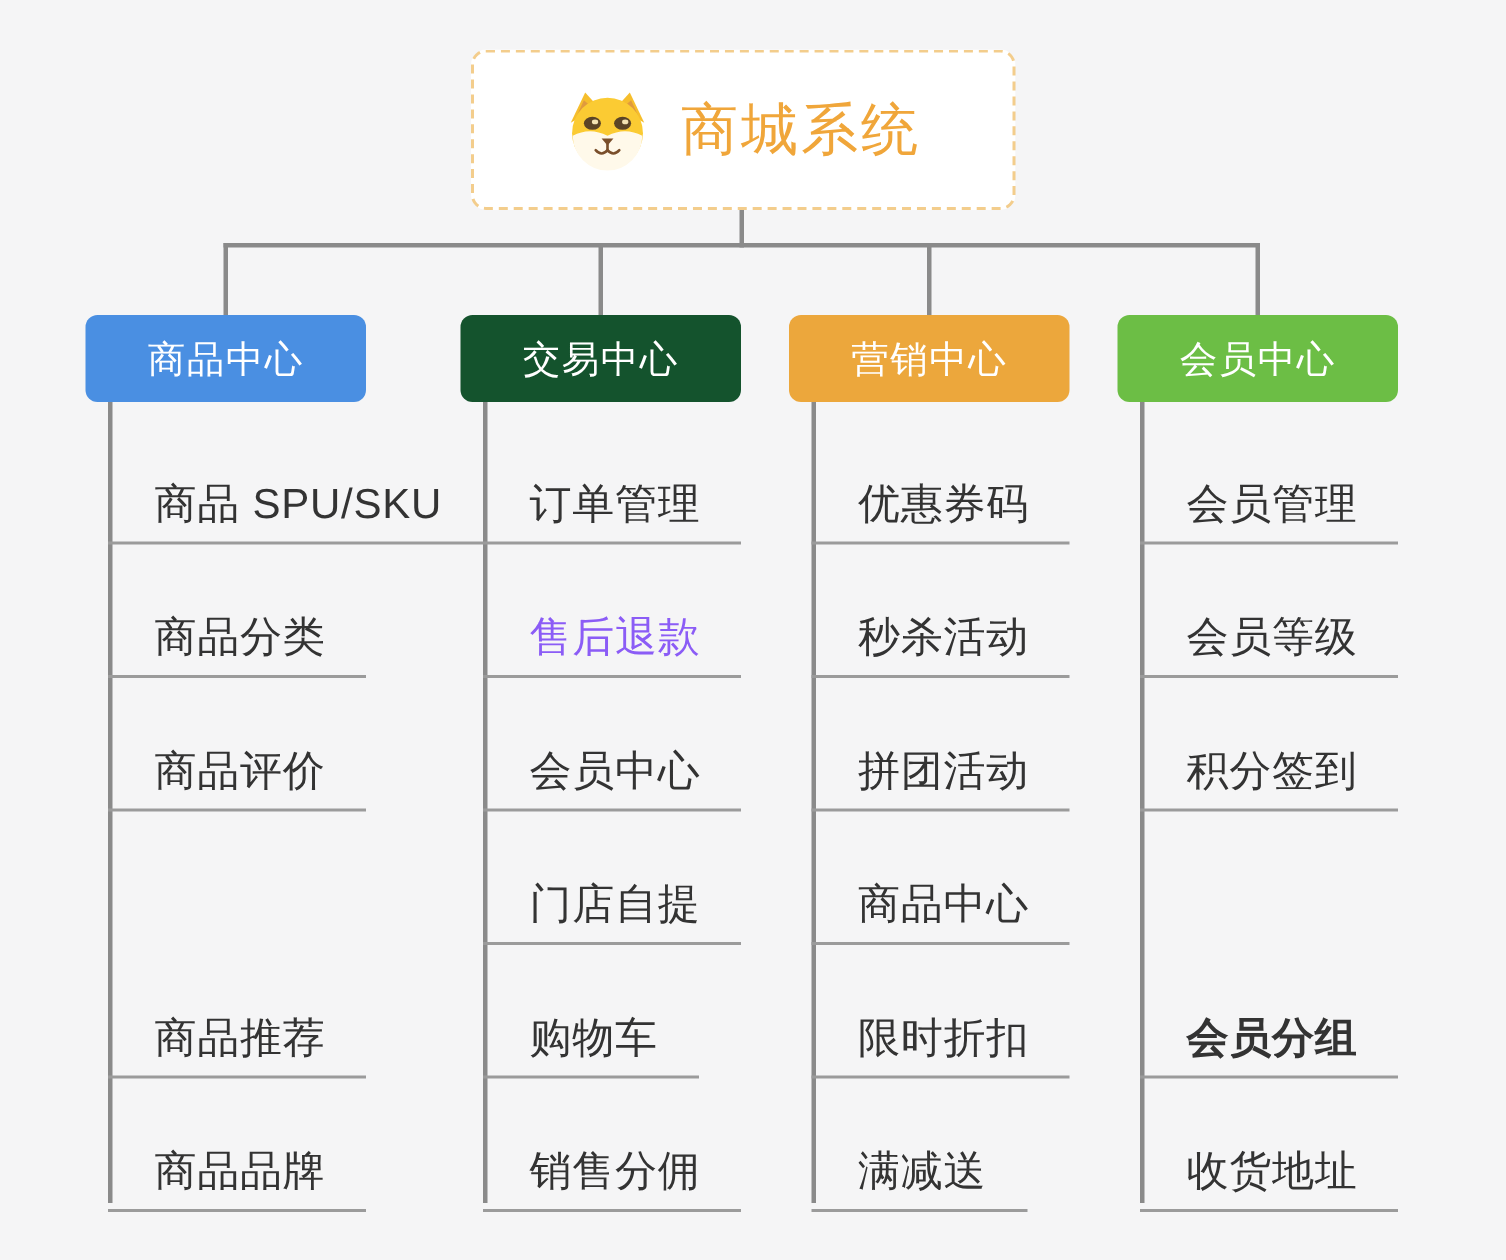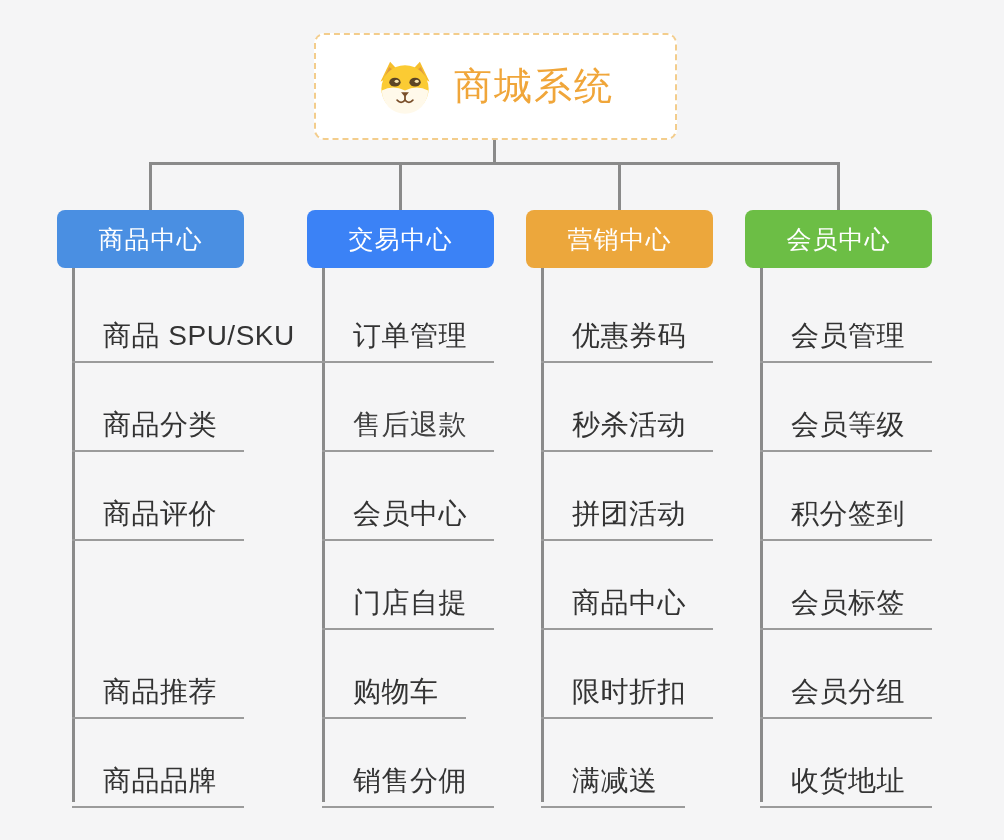--- a/index.html
+++ b/index.html
@@ -92,28 +92,28 @@
     <div class="leaf-item" style="left: 72px; top: 400px; border-bottom-color: rgb(155, 155, 155); color: rgb(51, 51, 51);">
       <span>商品分类</span>
     </div>
     <div class="leaf-item" style="left: 72px; top: 667px; border-bottom-color: rgb(155, 155, 155); color: rgb(51, 51, 51);">
       <span>商品推荐</span>
     </div>
     <div class="leaf-item" style="left: 72px; top: 756px; border-bottom-color: rgb(155, 155, 155); color: rgb(51, 51, 51);">
       <span>商品品牌</span>
     </div>
     <div class="line" style="left: 399px; top: 162px; width: 3px; height: 48px; background: rgb(138, 138, 138);"></div>
-    <div class="branch-node" style="left: 307px; background: #3b82f6;">
+    <div class="branch-node" style="left: 307px; background: #14532d;">
       <span>交易中心</span>
     </div>
     <div class="line" style="left: 322px; top: 268px; width: 3px; height: 534px; background: rgb(138, 138, 138);"></div>
     <div class="leaf-item" style="left: 322px; top: 311px; border-bottom-color: rgb(155, 155, 155); color: rgb(51, 51, 51);">
       <span>订单管理</span>
     </div>
-    <div class="leaf-item" style="left: 322px; top: 400px; border-bottom-color: rgb(155, 155, 155); color: #404040;">
+    <div class="leaf-item" style="left: 322px; top: 400px; border-bottom-color: rgb(155, 155, 155); color: #8b5cf6;">
       <span>售后退款</span>
     </div>
     <div class="leaf-item" style="left: 322px; top: 489px; border-bottom-color: rgb(155, 155, 155); color: rgb(51, 51, 51);">
       <span>会员中心</span>
     </div>
     <div class="leaf-item" style="left: 322px; top: 578px; border-bottom-color: rgb(155, 155, 155); color: rgb(51, 51, 51);">
       <span>门店自提</span>
     </div>
     <div class="leaf-item" style="left: 322px; top: 667px; border-bottom-color: rgb(155, 155, 155); color: rgb(51, 51, 51);">
       <span>购物车</span>
@@ -151,22 +151,19 @@
     <div class="line" style="left: 760px; top: 268px; width: 3px; height: 534px; background: rgb(138, 138, 138);"></div>
     <div class="leaf-item" style="left: 760px; top: 311px; border-bottom-color: rgb(155, 155, 155); color: rgb(51, 51, 51);">
       <span>会员管理</span>
     </div>
     <div class="leaf-item" style="left: 760px; top: 400px; border-bottom-color: rgb(155, 155, 155); color: rgb(51, 51, 51);">
       <span>会员等级</span>
     </div>
     <div class="leaf-item" style="left: 760px; top: 489px; border-bottom-color: rgb(155, 155, 155); color: rgb(51, 51, 51);">
       <span>积分签到</span>
     </div>
-    <div class="leaf-item" style="left: 760px; top: 578px; border-bottom-color: rgb(155, 155, 155); color: rgb(51, 51, 51);">
-      <span>会员标签</span>
-    </div>
-    <div class="leaf-item" style="left: 760px; top: 667px; border-bottom-color: rgb(155, 155, 155); color: rgb(51, 51, 51);">
+    <div class="leaf-item" style="left: 760px; top: 667px; border-bottom-color: rgb(155, 155, 155); color: rgb(51, 51, 51); font-weight: bold;">
       <span>会员分组</span>
     </div>
     <div class="leaf-item" style="left: 760px; top: 756px; border-bottom-color: rgb(155, 155, 155); color: rgb(51, 51, 51);">
       <span>收货地址</span>
     </div>
   </div>
 
 </body></html>

